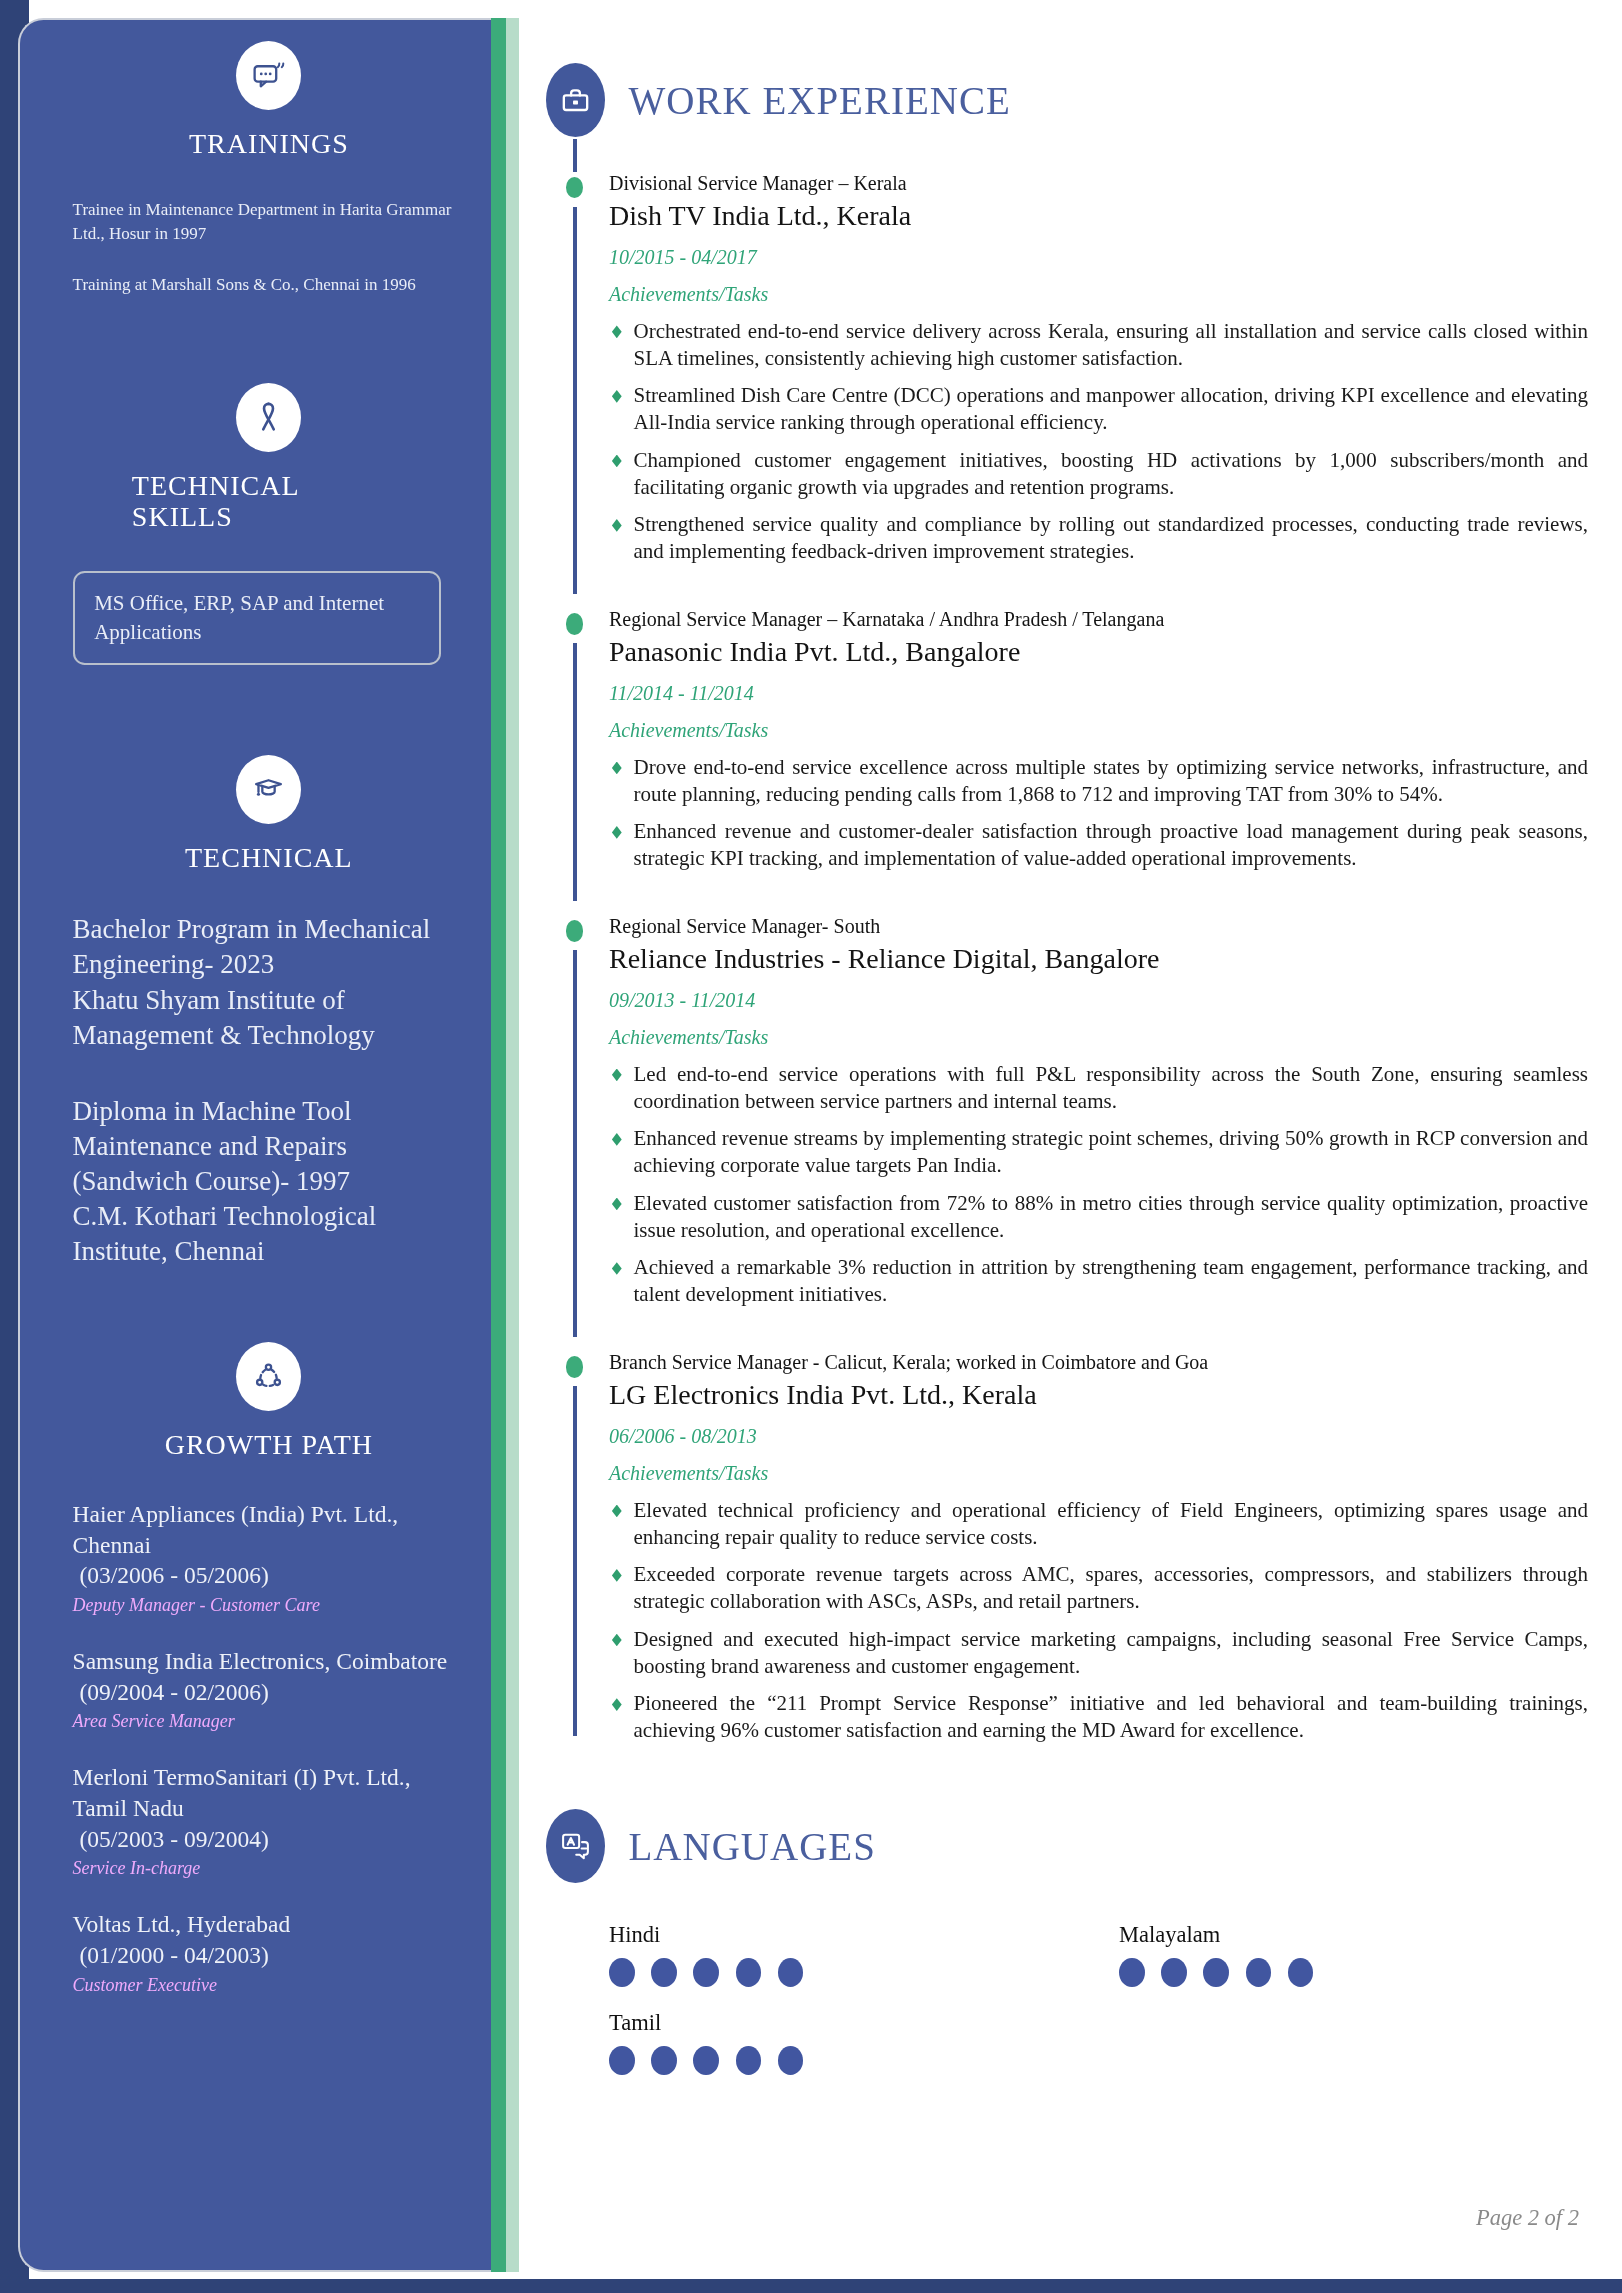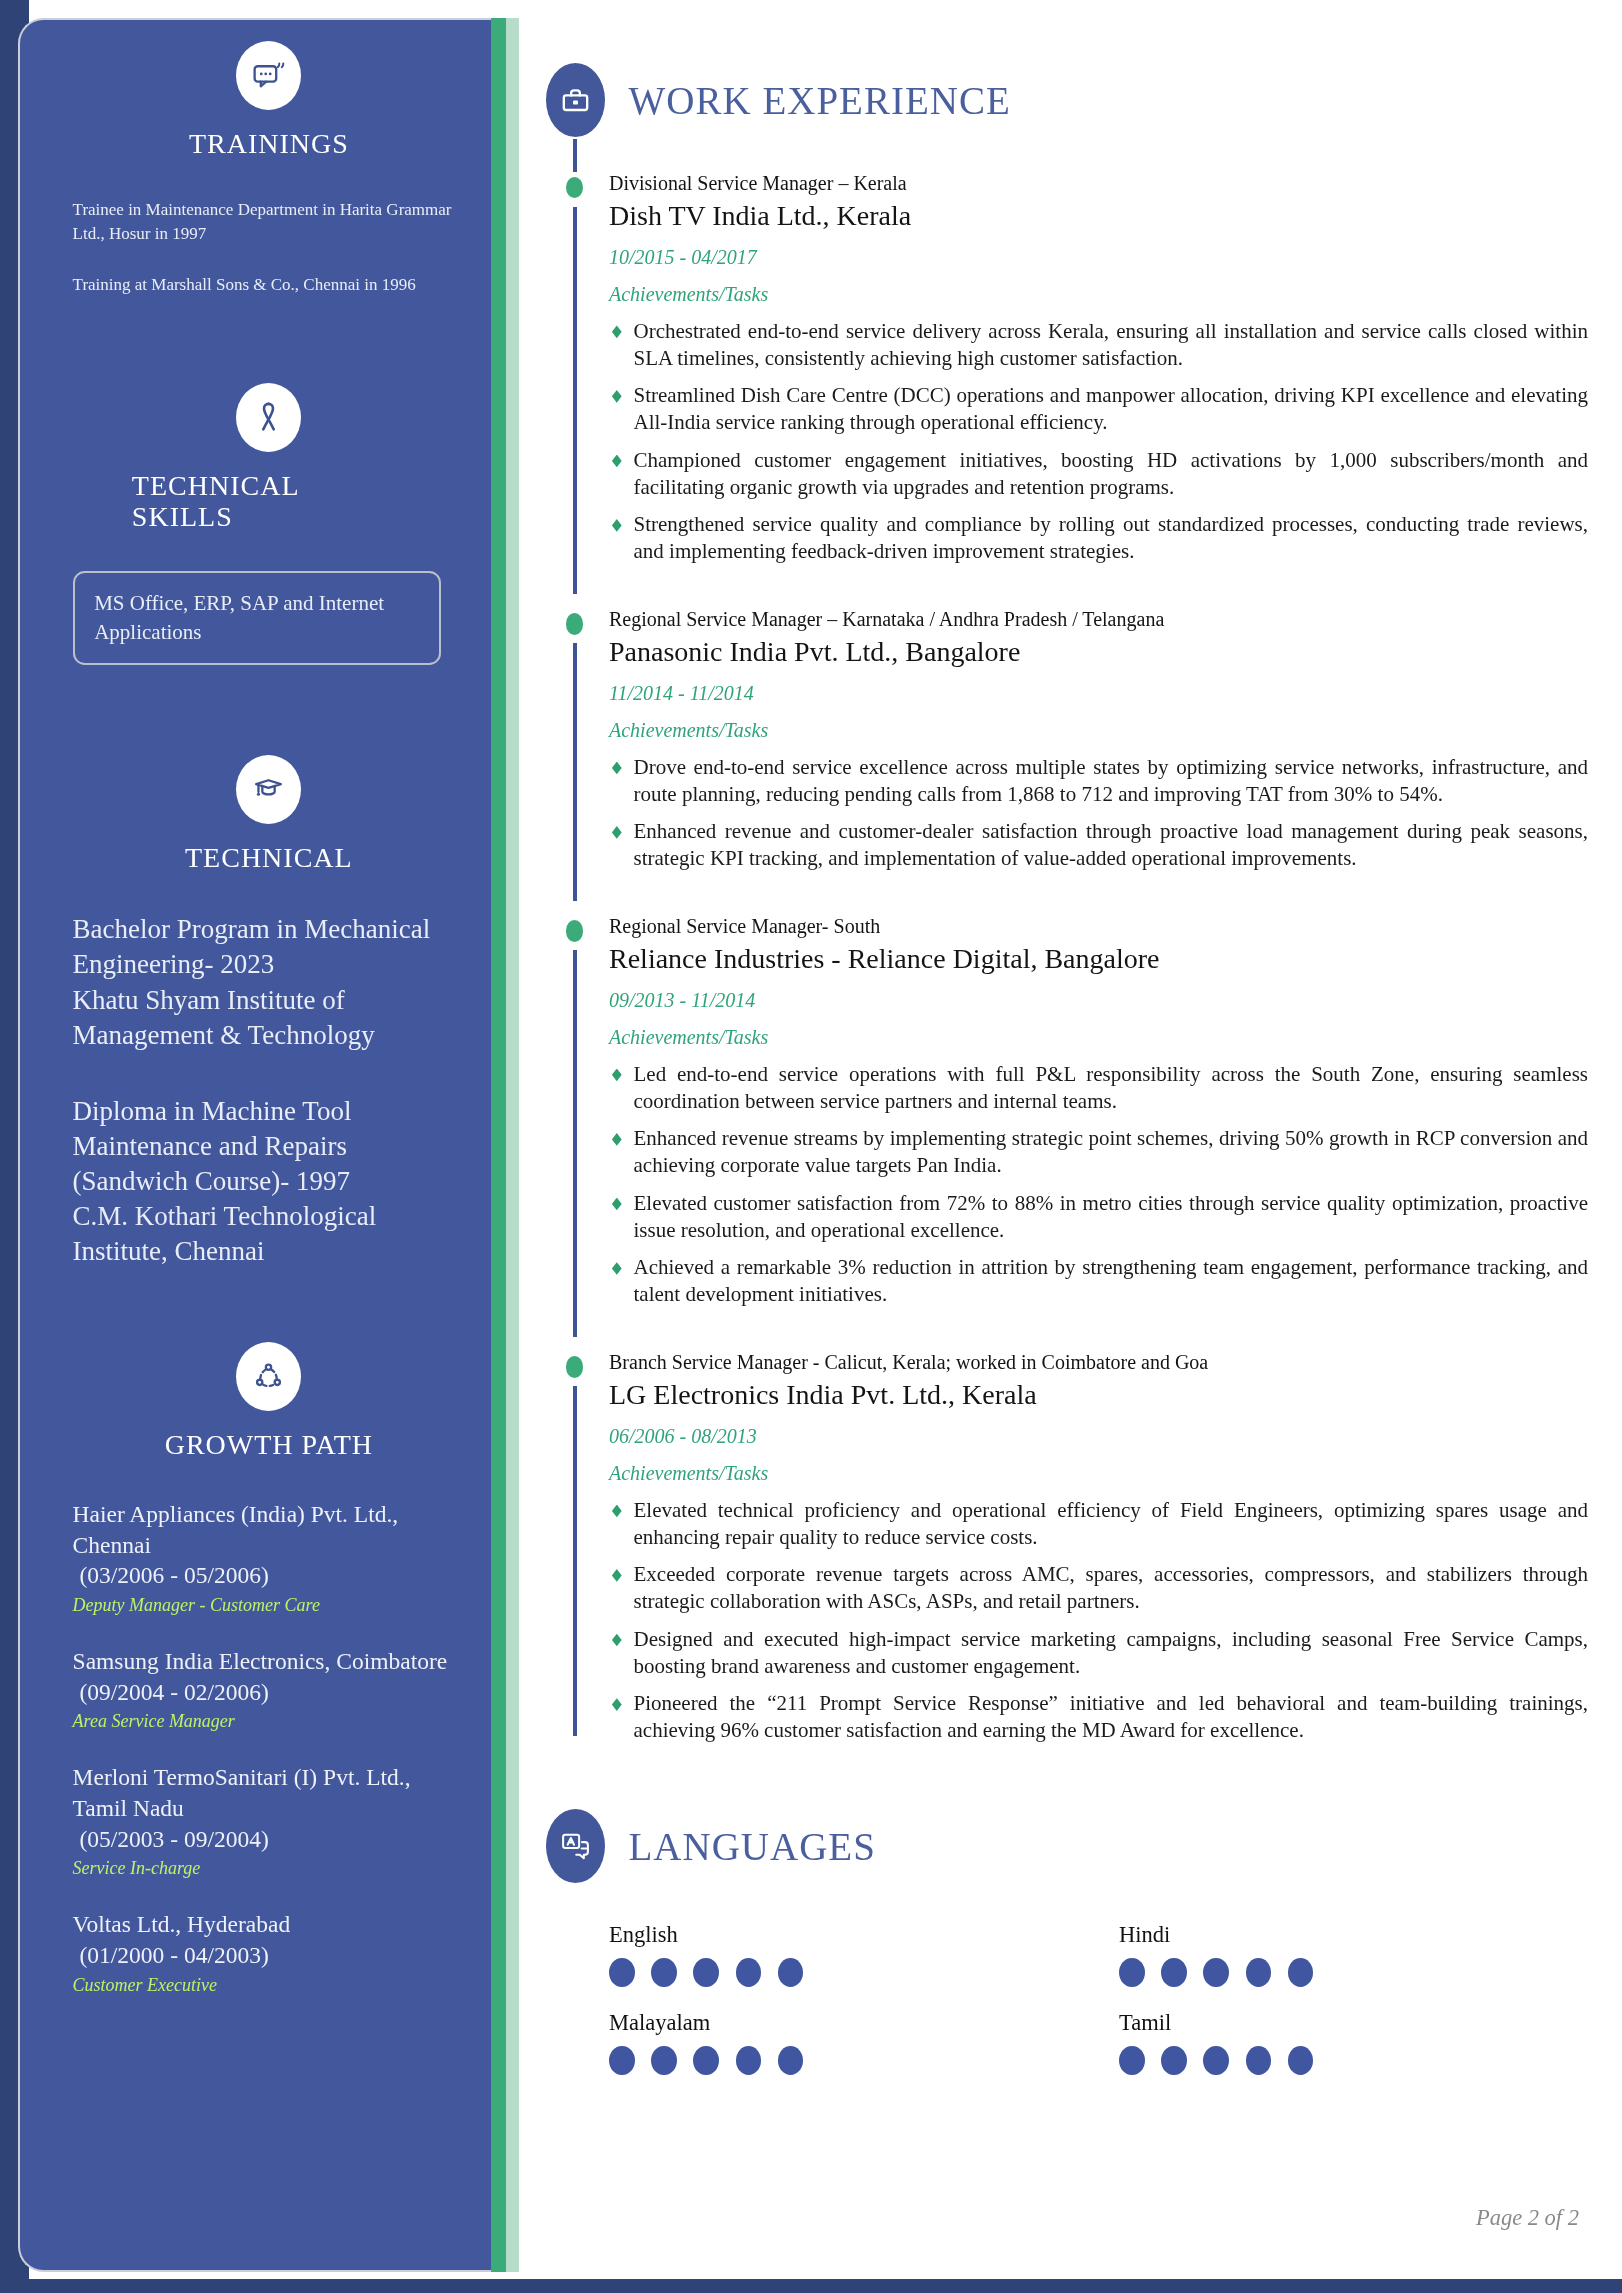--- a/index.html
+++ b/index.html
@@ -30,21 +30,21 @@
   .sec-trainings { margin-bottom:86px; }
   .sec-skills    { margin-bottom:90px; }
   .skills-box { border:2.9px solid #b9c0cc; border-radius:11.8px; padding:15.7px 19.6px; width:368px;
                 font-size:21px; line-height:1.4; color:#e9edf7; margin-top:13.7px; }
   .sec-education { margin-bottom:73px; }
   .edu-entry { margin-bottom:41px; }
   .edu-degree, .edu-school { font-size:27px; line-height:1.3; color:#e9edf7; }
   .growth-entry { margin-bottom:29px; }
   .g-company { font-size:23.5px; line-height:1.3; }
   .g-dates   { font-size:23.5px; line-height:1.3; padding-left:6.9px; }
-  .g-role    { font-size:18px; font-style:italic; line-height:1.35; margin-top:2px; color:#bef264; }
+  .g-role    { font-size:18px; font-style:italic; line-height:1.35; margin-top:2px; color:#f0abfc; }
 
   
   .main { position:absolute; left:546px; top:63px; width:1042px; z-index:2; }
   .m-header { position:relative; display:flex; align-items:center; gap:23.5px; margin-bottom:33px; }
   .m-icon { flex:0 0 auto; width:59px; height:74px; background:#42589b; border-radius:50%;
             display:flex; align-items:center; justify-content:center; }
   .m-icon svg { width:35px; height:35px; }
   .m-title { font-size:39px; font-weight:normal; letter-spacing:1px; color:#4a5f9e; line-height:1; }
   .connector { position:absolute; left:27.4px; top:76px; width:3.9px; height:33px; background:#3e5494; }
 
@@ -257,30 +257,20 @@
             <path d="M6.6 10.8l2.2-4.6 2.2 4.6M7.5 9.3h2.6"></path>
             <path d="M16.5 9h2a2 2 0 012 2v4.6a2 2 0 01-2 2h-.8v2.4l-2.8-2.4h-2.4"></path>
             <path d="M16.2 13.3h3.2"></path>
           </svg>
         </span>
         <h1 class="m-title">LANGUAGES</h1>
       </div>
 
       <div class="lang-grid">
         <div class="lang-cell">
-          <div class="lang-name">English</div>
-          <div class="lang-dots">
-              <span class="dot-pill filled"></span>
-              <span class="dot-pill filled"></span>
-              <span class="dot-pill filled"></span>
-              <span class="dot-pill filled"></span>
-              <span class="dot-pill filled"></span>
-            </div>
-        </div>
-        <div class="lang-cell">
           <div class="lang-name">Hindi</div>
           <div class="lang-dots">
               <span class="dot-pill filled"></span>
               <span class="dot-pill filled"></span>
               <span class="dot-pill filled"></span>
               <span class="dot-pill filled"></span>
               <span class="dot-pill filled"></span>
             </div>
         </div>
         <div class="lang-cell">

